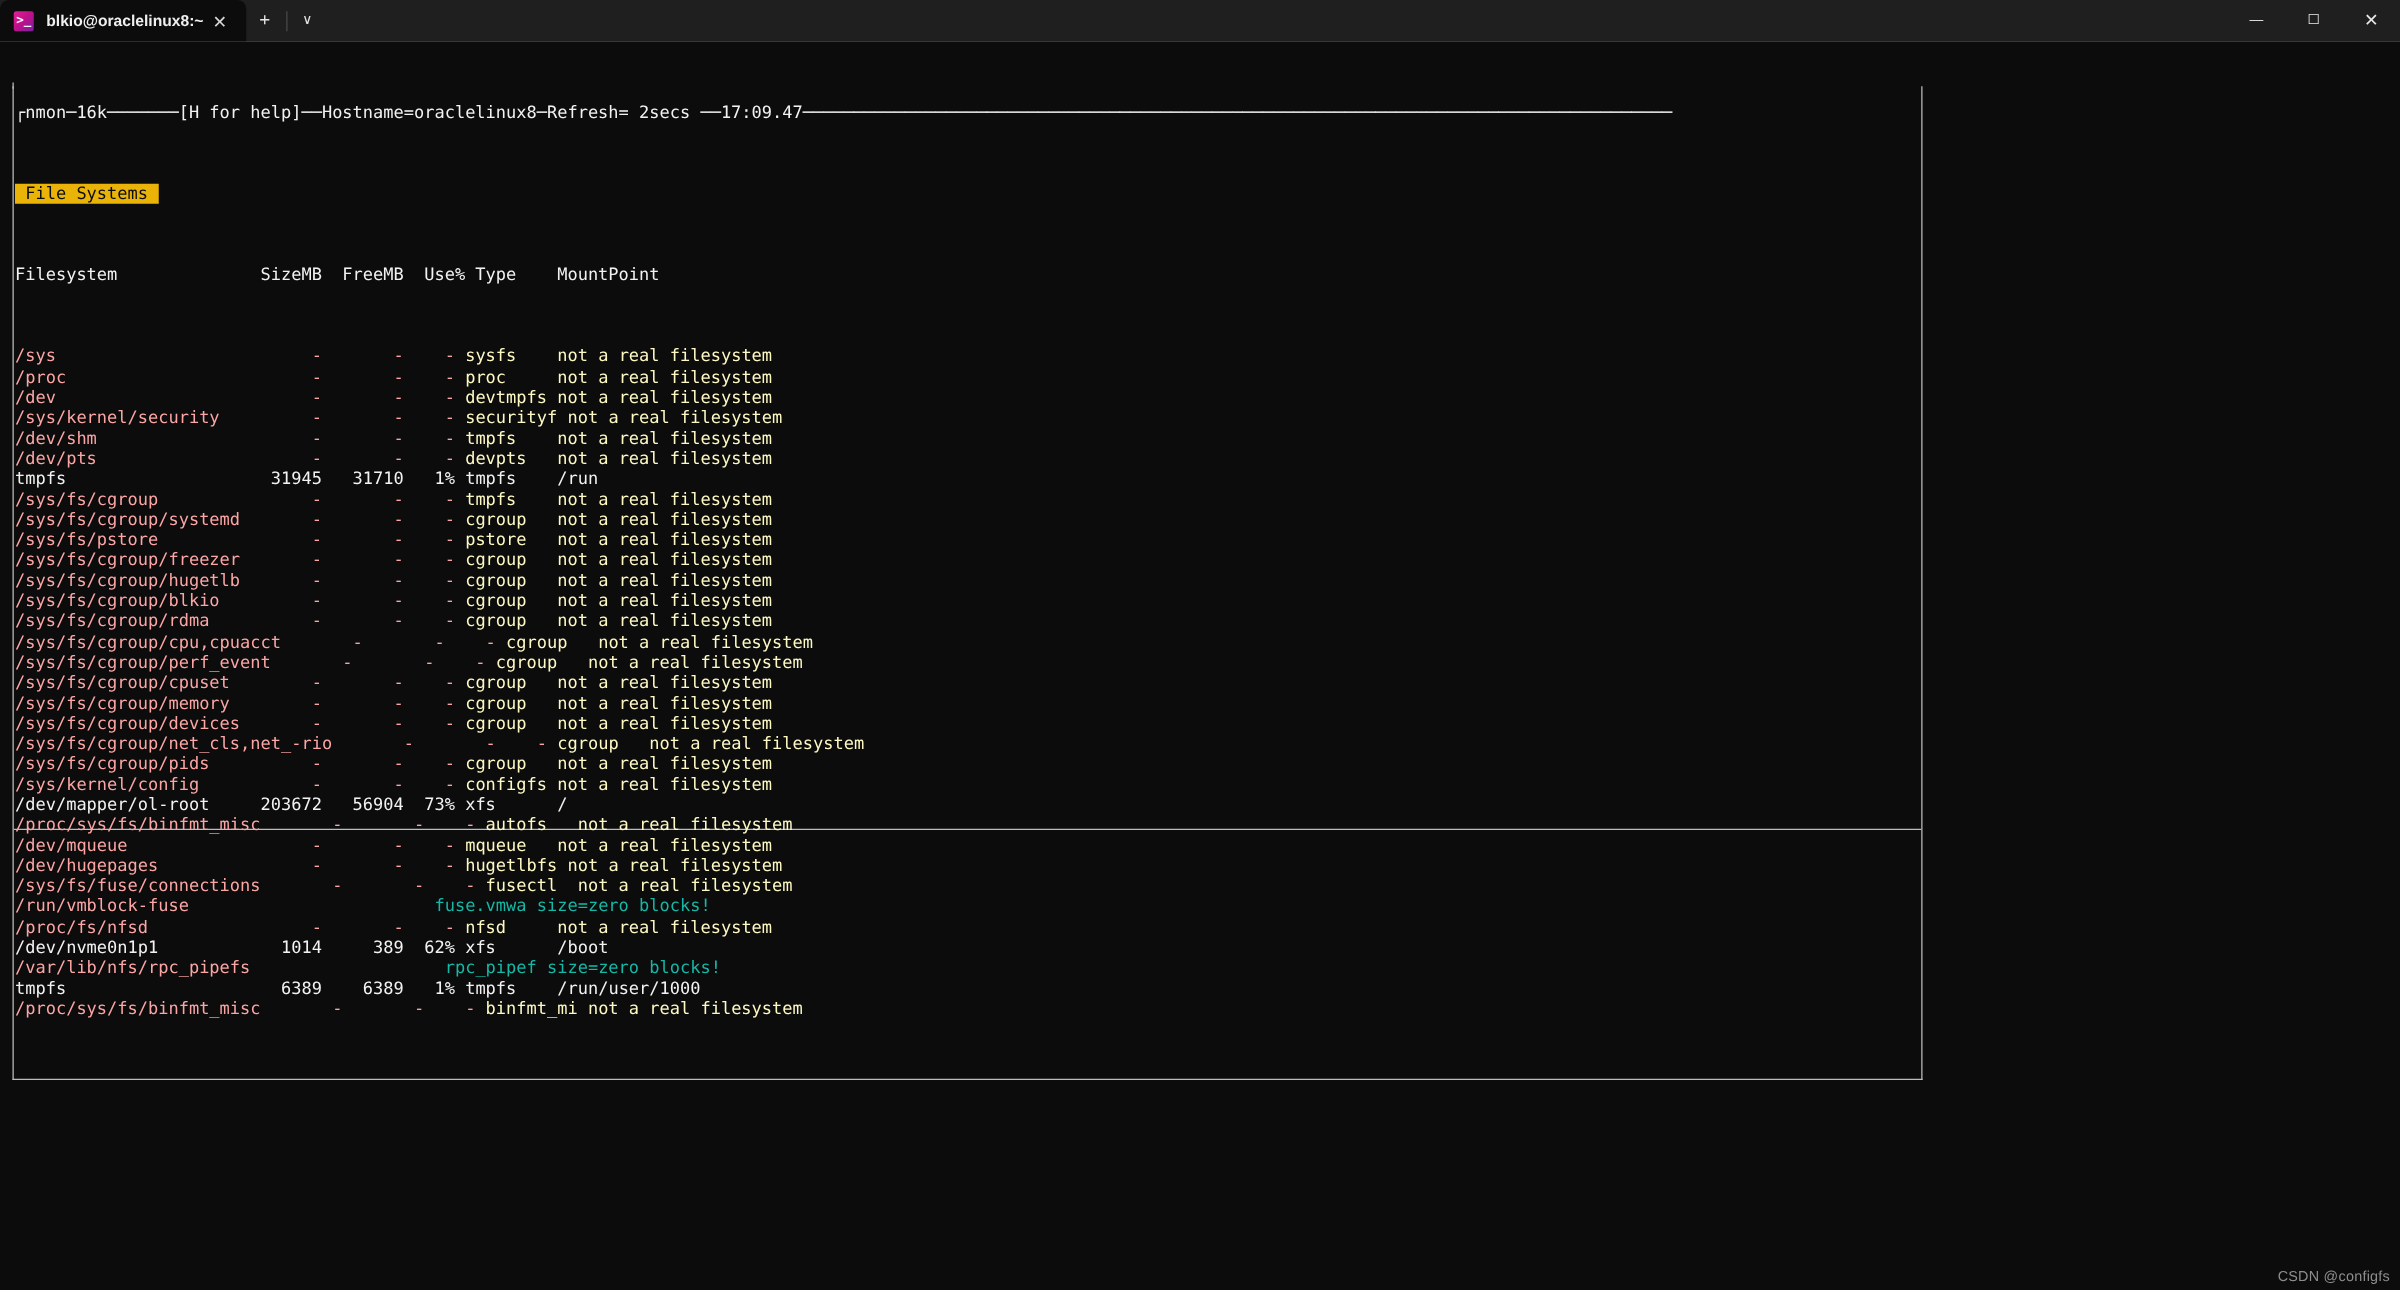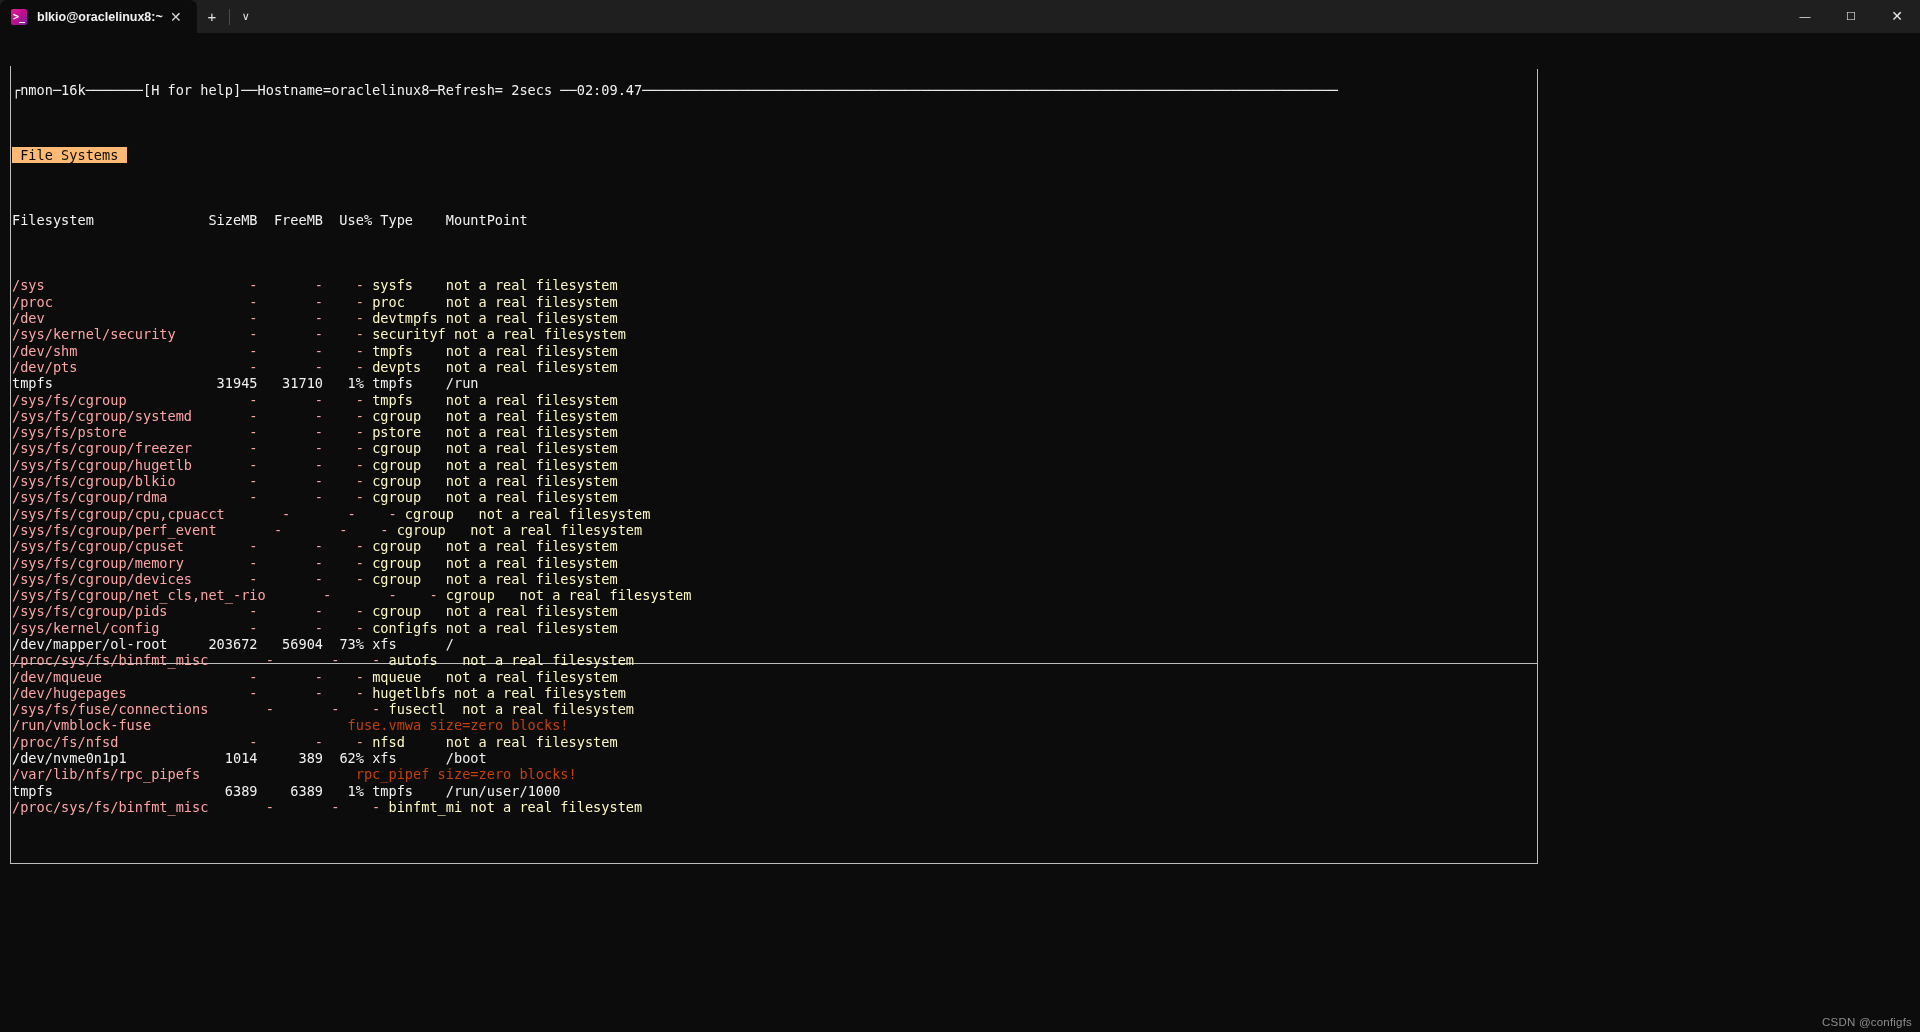--- a/index.html
+++ b/index.html
@@ -139,23 +139,23 @@
     line-height: 16.3px;
     white-space: pre;
     color: #cccccc;
   }
   .ln { height: 16.3px; white-space: pre; }
 
   
   .c-white   { color: #fca5a5; }
   .c-bright  { color: #f2f2f2; }
   .c-blue    { color: #fef9c3; }
-  .c-magenta { color: #c2410c; }
+  .c-magenta { color: #14b8a6; }
   .c-inv {
-    background: #fdba74;
+    background: #eab308;
     color: #0c0c0c;
   }
 
   
   #framebox {
     position: absolute;
     left: 10px; top: 36px;
     width: 1528px; height: 795px;
     border: 1px solid #bdbdbd;
     border-top: none;
@@ -211,21 +211,21 @@
     </div>
   </div>
 
   <div id="terminal">
     <div id="framebox"></div>
     <div id="framebox-left"></div>
     <div id="hrule"></div>
 
     <div id="screen">
       
-      <div class="ln c-bright">┌nmon─16k───────[H for help]──Hostname=oraclelinux8─Refresh= 2secs ──02:09.47─────────────────────────────────────────────────────────────────────────────────────</div>
+      <div class="ln c-bright">┌nmon─16k───────[H for help]──Hostname=oraclelinux8─Refresh= 2secs ──17:09.47─────────────────────────────────────────────────────────────────────────────────────</div>
       
       <div class="ln"><span class="c-inv"> File Systems </span></div>
       
       <div class="ln c-bright">Filesystem              SizeMB  FreeMB  Use% Type    MountPoint</div>
       
       <div id="rows"><div class="ln"><span class="c-white">/sys                  </span><span class="c-white">       -       -    - </span><span class="c-blue">sysfs    </span><span class="c-blue">not a real filesystem</span></div><div class="ln"><span class="c-white">/proc                 </span><span class="c-white">       -       -    - </span><span class="c-blue">proc     </span><span class="c-blue">not a real filesystem</span></div><div class="ln"><span class="c-white">/dev                  </span><span class="c-white">       -       -    - </span><span class="c-blue">devtmpfs </span><span class="c-blue">not a real filesystem</span></div><div class="ln"><span class="c-white">/sys/kernel/security  </span><span class="c-white">       -       -    - </span><span class="c-blue">securityf </span><span class="c-blue">not a real filesystem</span></div><div class="ln"><span class="c-white">/dev/shm              </span><span class="c-white">       -       -    - </span><span class="c-blue">tmpfs    </span><span class="c-blue">not a real filesystem</span></div><div class="ln"><span class="c-white">/dev/pts              </span><span class="c-white">       -       -    - </span><span class="c-blue">devpts   </span><span class="c-blue">not a real filesystem</span></div><div class="ln"><span class="c-bright">tmpfs                 </span><span class="c-bright">   31945   31710   1% </span><span class="c-bright">tmpfs    </span><span class="c-bright">/run</span></div><div class="ln"><span class="c-white">/sys/fs/cgroup        </span><span class="c-white">       -       -    - </span><span class="c-blue">tmpfs    </span><span class="c-blue">not a real filesystem</span></div><div class="ln"><span class="c-white">/sys/fs/cgroup/systemd</span><span class="c-white">       -       -    - </span><span class="c-blue">cgroup   </span><span class="c-blue">not a real filesystem</span></div><div class="ln"><span class="c-white">/sys/fs/pstore        </span><span class="c-white">       -       -    - </span><span class="c-blue">pstore   </span><span class="c-blue">not a real filesystem</span></div><div class="ln"><span class="c-white">/sys/fs/cgroup/freezer</span><span class="c-white">       -       -    - </span><span class="c-blue">cgroup   </span><span class="c-blue">not a real filesystem</span></div><div class="ln"><span class="c-white">/sys/fs/cgroup/hugetlb</span><span class="c-white">       -       -    - </span><span class="c-blue">cgroup   </span><span class="c-blue">not a real filesystem</span></div><div class="ln"><span class="c-white">/sys/fs/cgroup/blkio  </span><span class="c-white">       -       -    - </span><span class="c-blue">cgroup   </span><span class="c-blue">not a real filesystem</span></div><div class="ln"><span class="c-white">/sys/fs/cgroup/rdma   </span><span class="c-white">       -       -    - </span><span class="c-blue">cgroup   </span><span class="c-blue">not a real filesystem</span></div><div class="ln"><span class="c-white">/sys/fs/cgroup/cpu,cpuacct</span><span class="c-white">       -       -    - </span><span class="c-blue">cgroup   </span><span class="c-blue">not a real filesystem</span></div><div class="ln"><span class="c-white">/sys/fs/cgroup/perf_event</span><span class="c-white">       -       -    - </span><span class="c-blue">cgroup   </span><span class="c-blue">not a real filesystem</span></div><div class="ln"><span class="c-white">/sys/fs/cgroup/cpuset </span><span class="c-white">       -       -    - </span><span class="c-blue">cgroup   </span><span class="c-blue">not a real filesystem</span></div><div class="ln"><span class="c-white">/sys/fs/cgroup/memory </span><span class="c-white">       -       -    - </span><span class="c-blue">cgroup   </span><span class="c-blue">not a real filesystem</span></div><div class="ln"><span class="c-white">/sys/fs/cgroup/devices</span><span class="c-white">       -       -    - </span><span class="c-blue">cgroup   </span><span class="c-blue">not a real filesystem</span></div><div class="ln"><span class="c-white">/sys/fs/cgroup/net_cls,net_-rio</span><span class="c-white">       -       -    - </span><span class="c-blue">cgroup   </span><span class="c-blue">not a real filesystem</span></div><div class="ln"><span class="c-white">/sys/fs/cgroup/pids   </span><span class="c-white">       -       -    - </span><span class="c-blue">cgroup   </span><span class="c-blue">not a real filesystem</span></div><div class="ln"><span class="c-white">/sys/kernel/config    </span><span class="c-white">       -       -    - </span><span class="c-blue">configfs </span><span class="c-blue">not a real filesystem</span></div><div class="ln"><span class="c-bright">/dev/mapper/ol-root   </span><span class="c-bright">  203672   56904  73% </span><span class="c-bright">xfs      </span><span class="c-bright">/</span></div><div class="ln"><span class="c-white">/proc/sys/fs/binfmt_misc</span><span class="c-white">       -       -    - </span><span class="c-blue">autofs   </span><span class="c-blue">not a real filesystem</span></div><div class="ln"><span class="c-white">/dev/mqueue           </span><span class="c-white">       -       -    - </span><span class="c-blue">mqueue   </span><span class="c-blue">not a real filesystem</span></div><div class="ln"><span class="c-white">/dev/hugepages        </span><span class="c-white">       -       -    - </span><span class="c-blue">hugetlbfs </span><span class="c-blue">not a real filesystem</span></div><div class="ln"><span class="c-white">/sys/fs/fuse/connections</span><span class="c-white">       -       -    - </span><span class="c-blue">fusectl  </span><span class="c-blue">not a real filesystem</span></div><div class="ln"><span class="c-white">/run/vmblock-fuse     </span><span class="c-white">                   </span><span class="c-magenta">fuse.vmwa </span><span class="c-magenta">size=zero blocks!</span></div><div class="ln"><span class="c-white">/proc/fs/nfsd         </span><span class="c-white">       -       -    - </span><span class="c-blue">nfsd     </span><span class="c-blue">not a real filesystem</span></div><div class="ln"><span class="c-bright">/dev/nvme0n1p1        </span><span class="c-bright">    1014     389  62% </span><span class="c-bright">xfs      </span><span class="c-bright">/boot</span></div><div class="ln"><span class="c-white">/var/lib/nfs/rpc_pipefs</span><span class="c-white">                   </span><span class="c-magenta">rpc_pipef </span><span class="c-magenta">size=zero blocks!</span></div><div class="ln"><span class="c-bright">tmpfs                 </span><span class="c-bright">    6389    6389   1% </span><span class="c-bright">tmpfs    </span><span class="c-bright">/run/user/1000</span></div><div class="ln"><span class="c-white">/proc/sys/fs/binfmt_misc</span><span class="c-white">       -       -    - </span><span class="c-blue">binfmt_mi </span><span class="c-blue">not a real filesystem</span></div></div>
     </div>
   </div>
 
   <div id="watermark">CSDN @configfs</div>

